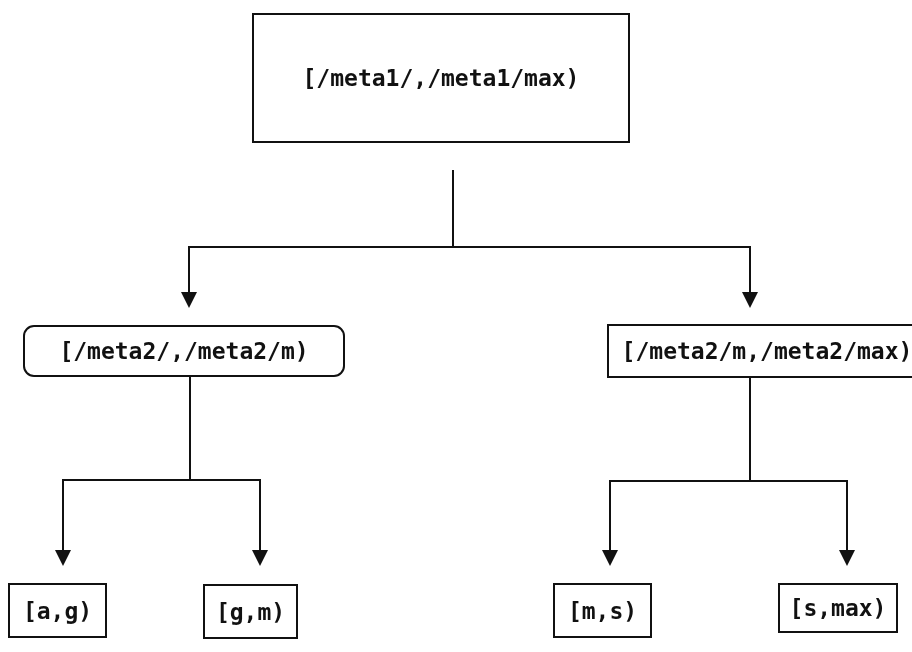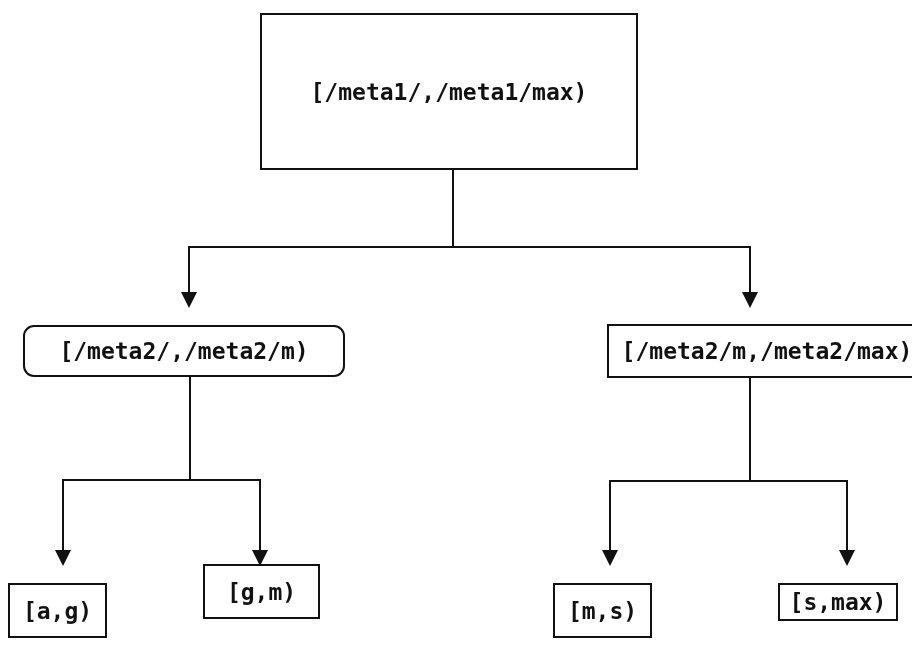--- a/index.html
+++ b/index.html
@@ -28,27 +28,27 @@
     border: 2px solid #111111;
     background: #ffffff;
     display: flex;
     align-items: center;
     justify-content: center;
     color: #111111;
     font-size: 23px;
     font-weight: bold;
     white-space: nowrap;
   }
-  .node-root  { left: 260px; top: 13px;  width: 378px; height: 157px; }
+  .node-root  { left: 252px; top: 13px;  width: 378px; height: 130px; }
   .node-l2a   { left: 23px;  top: 325px; width: 322px; height: 52px; border-radius: 11px;  }
   .node-l2b   { left: 583px; top: 324px; width: 320px; height: 54px; margin-left: 24px;  }
   .node-leaf1 { left: 8px;   top: 583px; width: 99px;  height: 55px;  }
-  .node-leaf2 { left: 203px; top: 564px; width: 117px;  height: 55px;  }
+  .node-leaf2 { left: 203px; top: 584px; width: 95px;  height: 55px;  }
   .node-leaf3 { left: 553px; top: 583px; width: 99px;  height: 55px;  }
-  .node-leaf4 { left: 778px; top: 583px; width: 120px; height: 38px;  }
+  .node-leaf4 { left: 778px; top: 583px; width: 120px; height: 50px;  }
 </style>
 </head>
 <body>
 
 <div class="canvas">
 
   <svg class="edges" viewBox="0 0 912 652" xmlns="http://www.w3.org/2000/svg">
 
     <path d="M 453 170 L 453 247" stroke="#111111" stroke-width="2" fill="none"></path>
     <path d="M 189 247 L 750 247" stroke="#111111" stroke-width="2" fill="none"></path>

